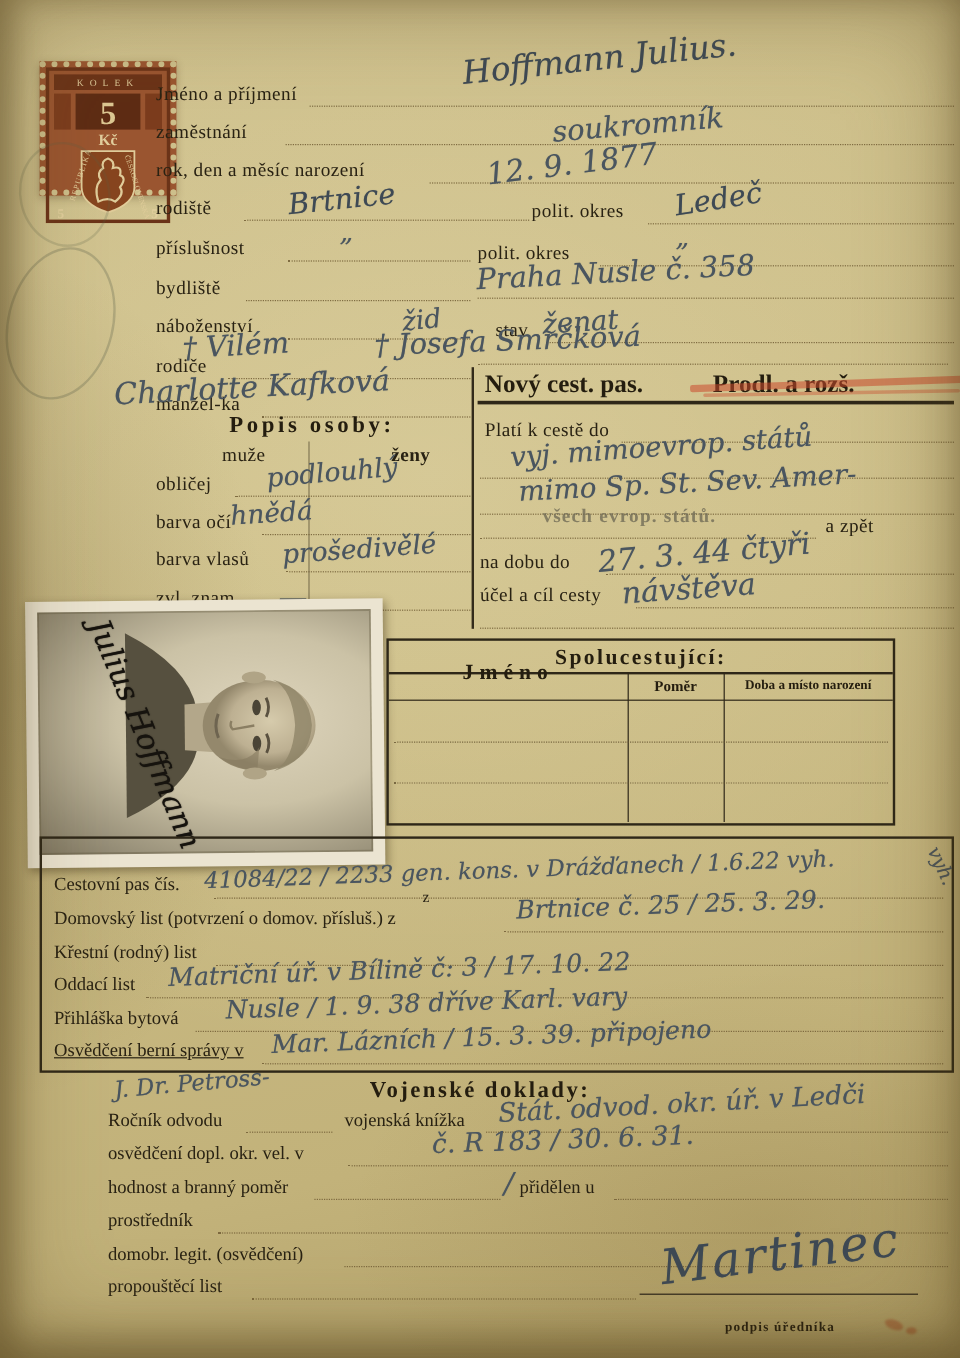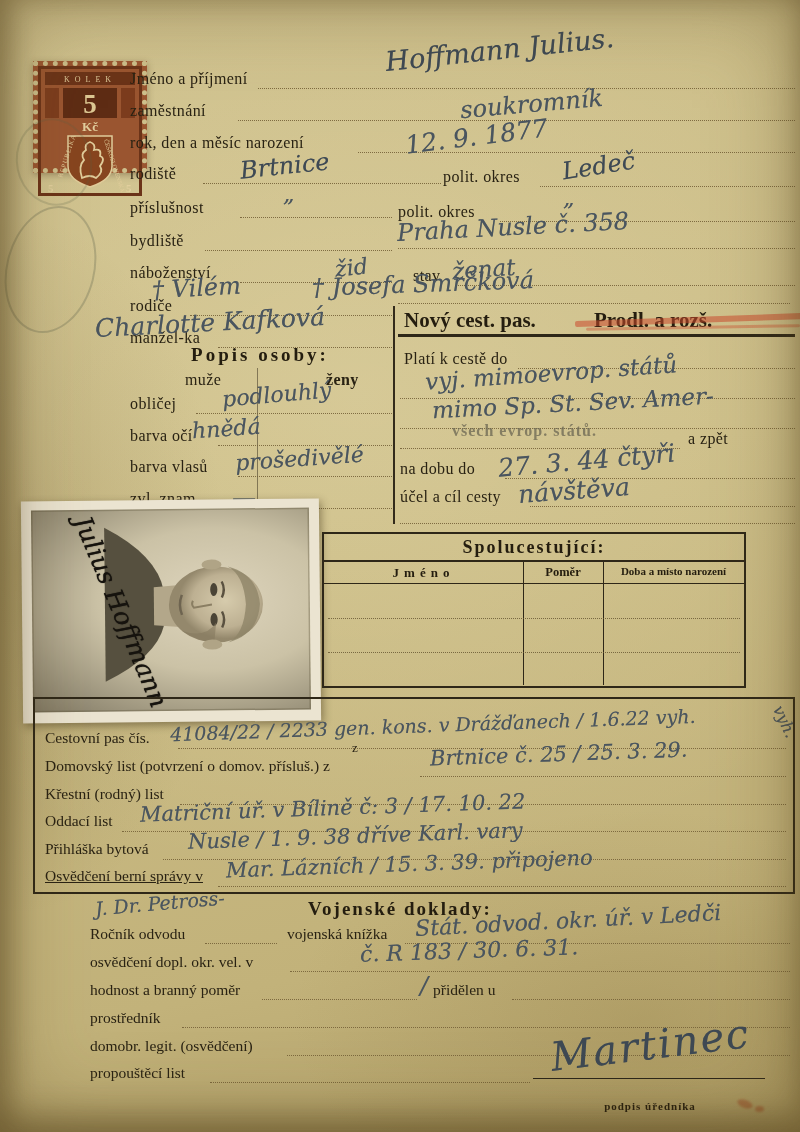--- a/index.html
+++ b/index.html
@@ -25,21 +25,21 @@
   .box{position:absolute;border:2.5px solid #2e2718;}
   .strike{position:absolute;background:rgba(202,74,46,.55);border-radius:2px;}
   .postmark{position:absolute;border:2px solid rgba(85,95,72,.28);border-radius:50%;}
   .smudge{position:absolute;background:rgba(158,62,28,.45);border-radius:50%;filter:blur(1px);}
 </style>
 </head>
 <body>
 
 <div id="page">
 
-  <div class="abs" style="left:33px;top:61px;width:114px;height:112px;background:#9a5530;
+  <div class="abs" style="left:33px;top:51px;width:114px;height:112px;background:#9a5530;
               border:5px dotted #cdbf8b;box-sizing:border-box;box-shadow:0 2px 7px rgba(60,40,18,.35);">
     <svg width="104" height="130" viewBox="0 0 104 130">
       <rect x="1.5" y="1.5" width="101" height="127" fill="none" stroke="#6b3318" stroke-width="3"></rect>
       <rect x="7" y="6" width="90" height="13" fill="#6b3318"></rect>
       <text x="52" y="16" text-anchor="middle" font-size="8" letter-spacing="5" fill="#dcc797" font-family="Liberation Serif, serif">KOLEK</text>
       <rect x="25" y="22" width="54" height="30" fill="#5e2c14"></rect>
       <rect x="7" y="22" width="14" height="30" fill="#7c3c1d"></rect>
       <rect x="83" y="22" width="14" height="30" fill="#7c3c1d"></rect>
       <text x="52" y="47" text-anchor="middle" font-size="27" font-weight="bold" fill="#ddc893" font-family="Liberation Serif, serif">5</text>
       <text x="52" y="65" text-anchor="middle" font-size="13" font-weight="bold" fill="#e2cf9e" font-family="Liberation Serif, serif">Kč</text>
@@ -179,21 +179,21 @@
         </g>
         <rect x="0" y="0" width="278" height="202" fill="none" stroke="rgba(90,80,55,.35)" stroke-width="3"></rect>
       </svg>
       <div class="hand" style="left:64px;top:2px;font-size:25px;color:#16130e;transform:rotate(68deg);transform-origin:left top;text-shadow:0 0 1px #16130e;">Julius Hoffmann</div>
     </div>
   </div>
 
   <div class="box" style="left:322px;top:532px;width:424px;height:156px;box-sizing:border-box;">
     <div class="hd" style="left:0;top:3px;width:100%;text-align:center;font-size:18px;letter-spacing:2px;position:absolute;">Spolucestující:</div>
     <div class="abs" style="left:0;top:26px;width:100%;border-bottom:2px solid #2e2718;"></div>
-    <div class="hd" style="left:0;top:31px;width:199px;text-align:center;font-size:13px;letter-spacing:5px;position:absolute;">Jméno</div>
+    <div class="hd" style="left:0;top:16px;width:199px;text-align:center;font-size:18px;letter-spacing:5px;position:absolute;">Jméno</div>
     <div class="hd" style="left:199px;top:31px;width:80px;text-align:center;font-size:12.5px;position:absolute;">Poměr</div>
     <div class="hd" style="left:279px;top:31px;width:141px;text-align:center;font-size:11px;position:absolute;">Doba a místo narození</div>
     <div class="abs" style="left:0;top:49px;width:100%;border-bottom:1.5px solid #2e2718;"></div>
     <div class="abs" style="left:199px;top:26px;height:125px;border-left:1.5px solid #2e2718;"></div>
     <div class="abs" style="left:279px;top:26px;height:125px;border-left:1.5px solid #2e2718;"></div>
     <div class="abs" style="left:4px;top:84px;width:412px;border-bottom:1.4px dotted rgba(100,84,48,.8);"></div>
     <div class="abs" style="left:4px;top:118px;width:412px;border-bottom:1.4px dotted rgba(100,84,48,.8);"></div>
   </div>
 
   <div class="box" style="left:33px;top:697px;width:762px;height:197px;box-sizing:border-box;"></div>

